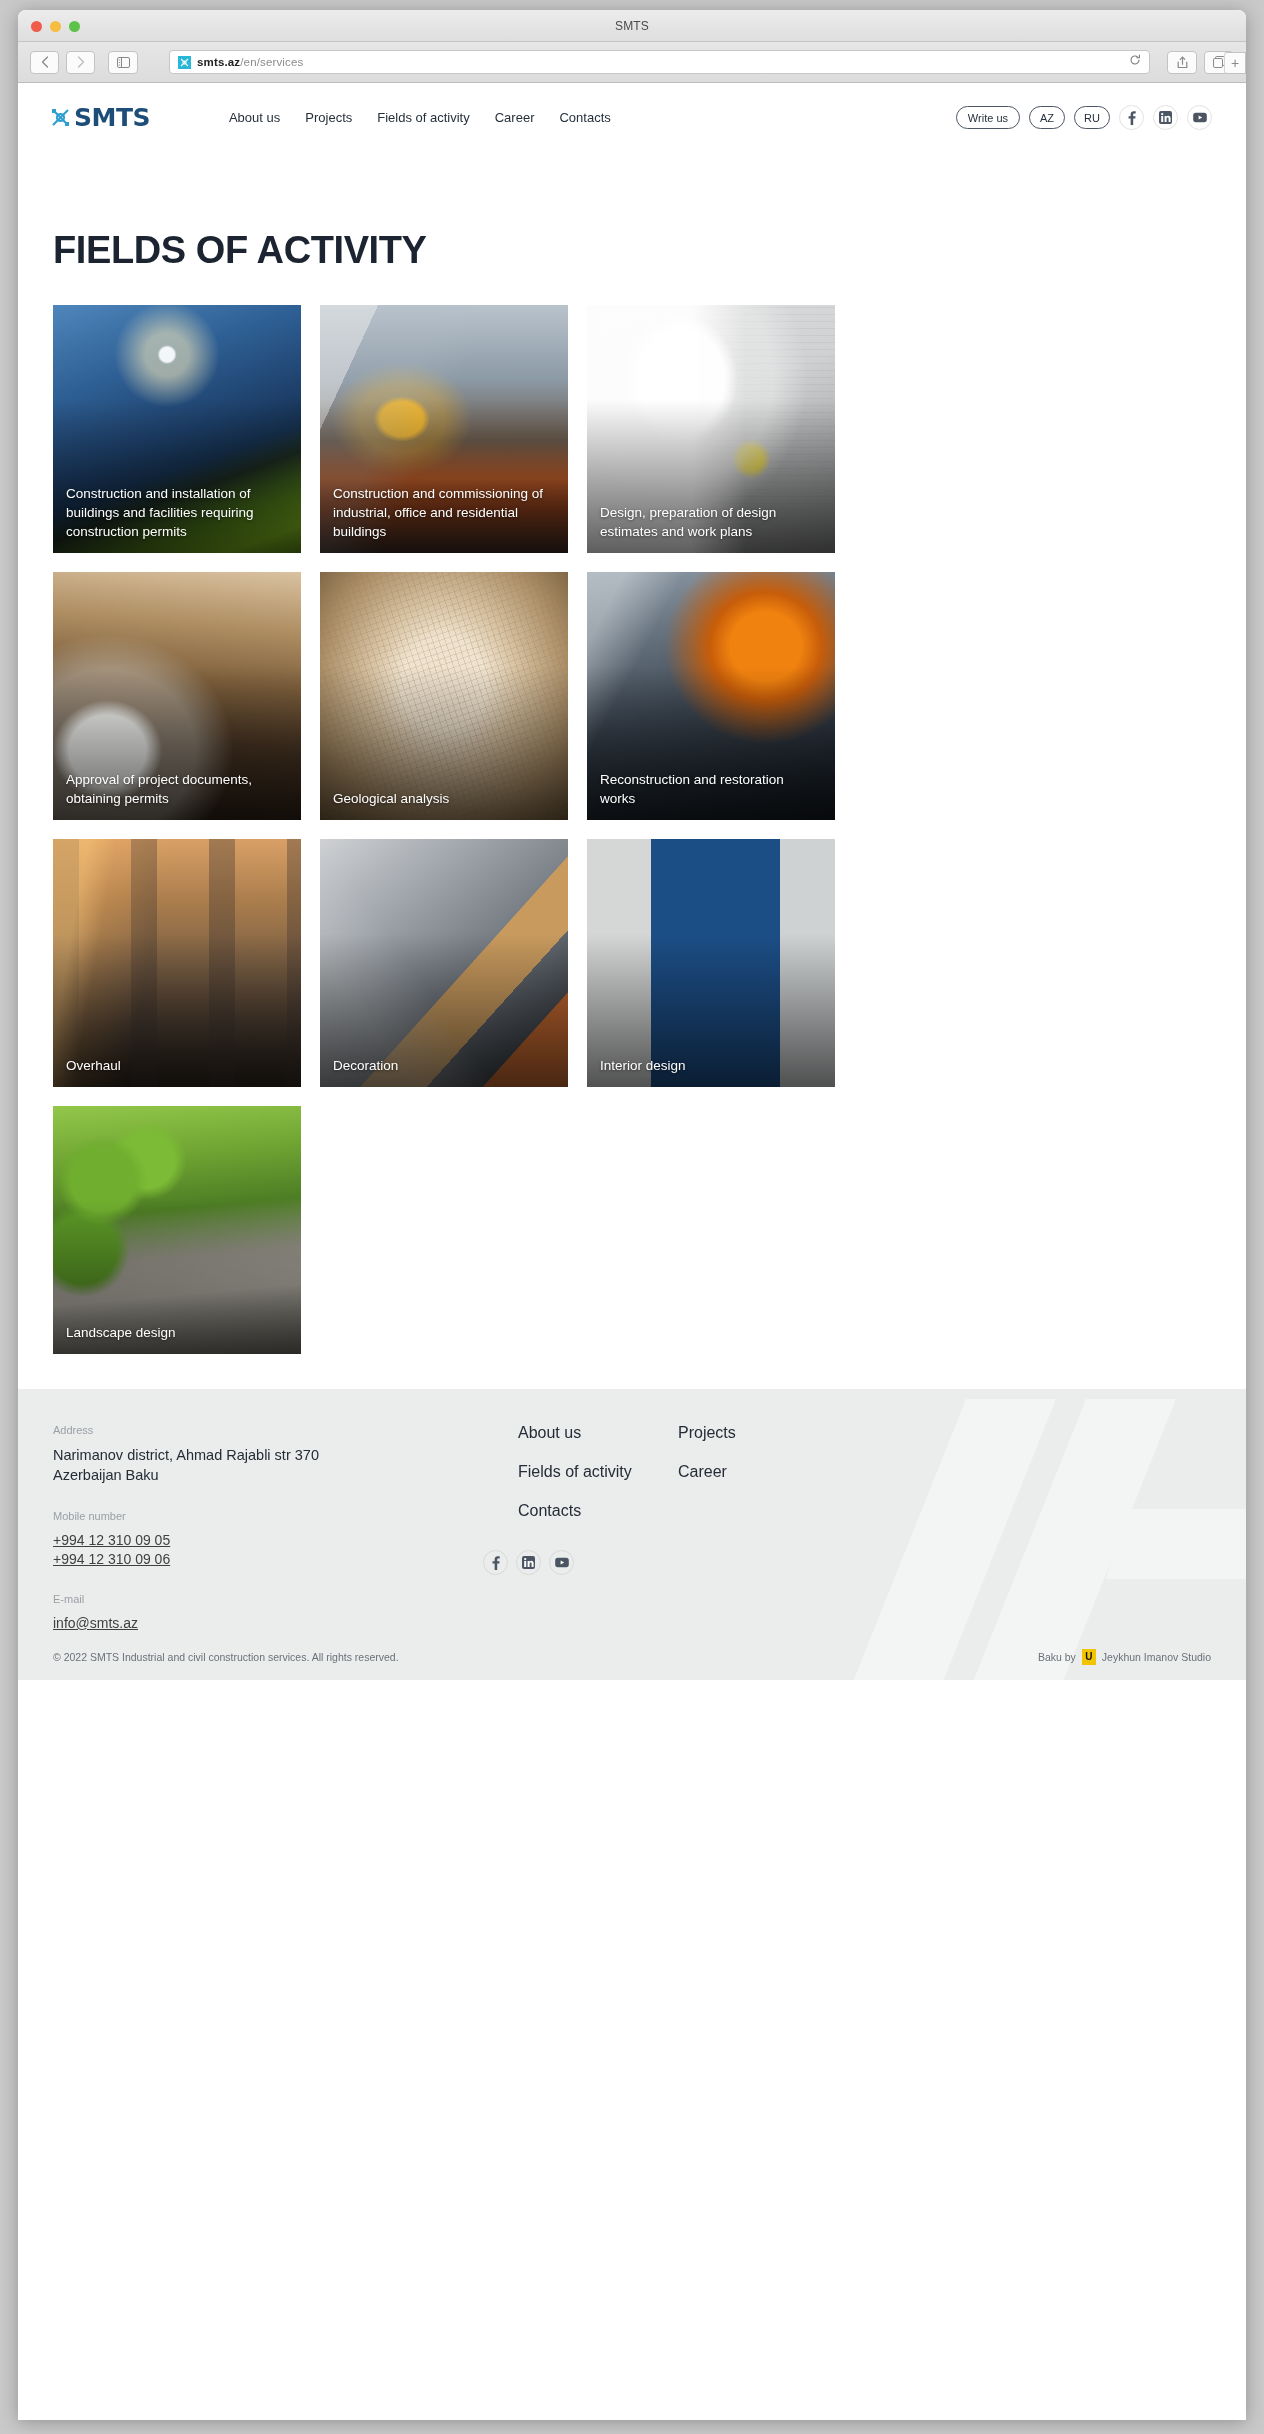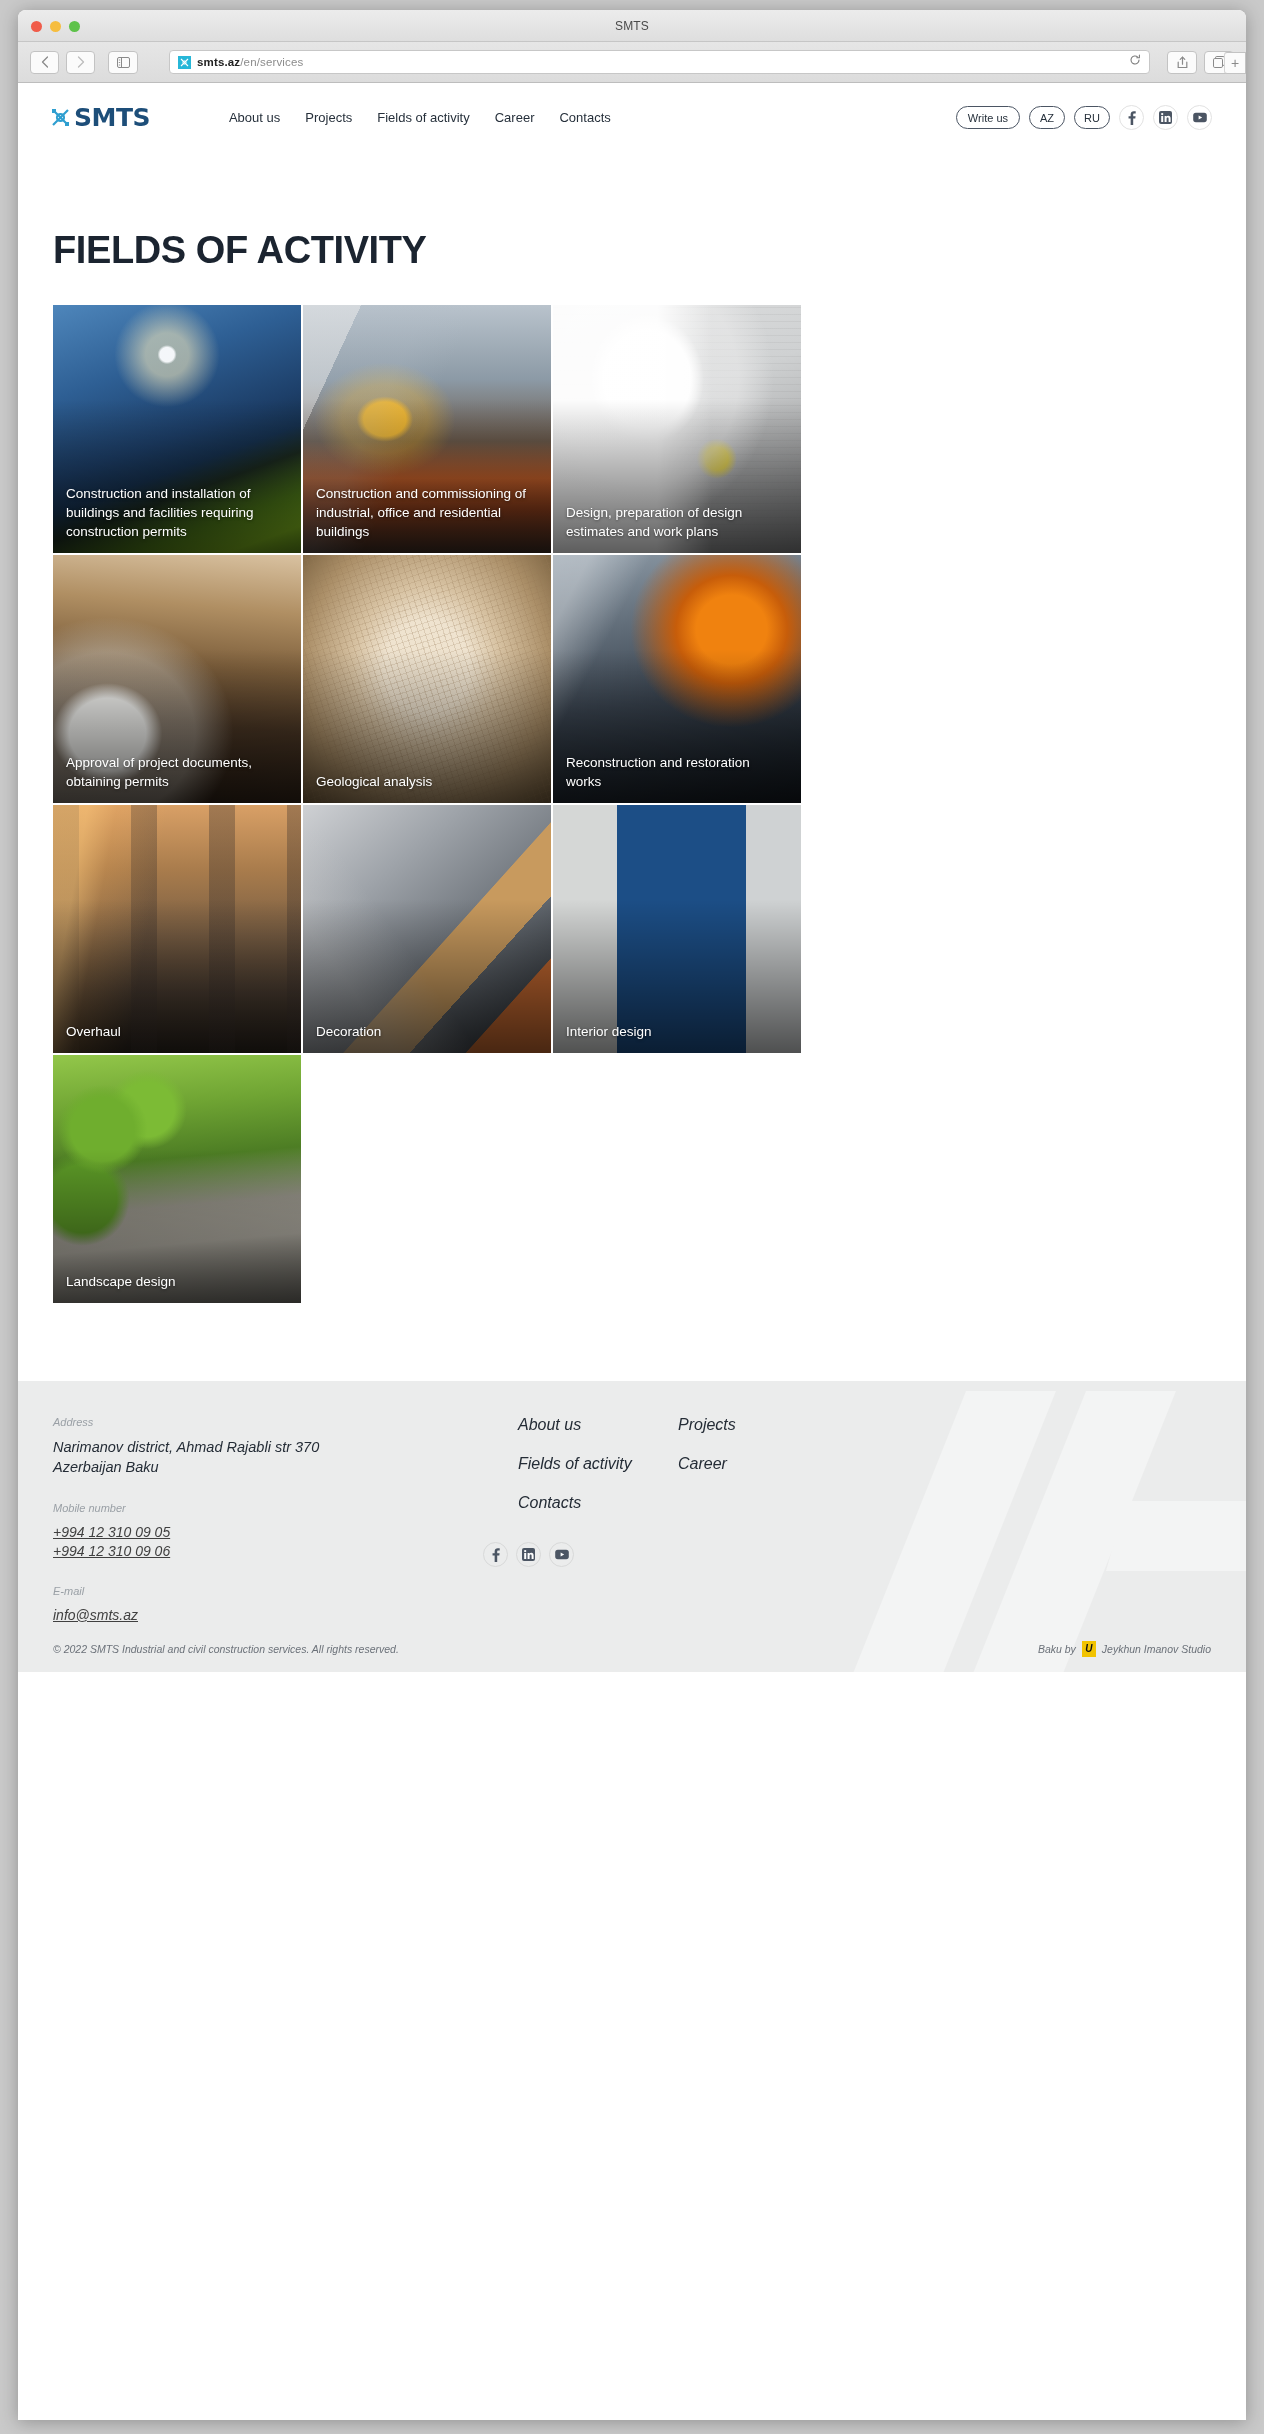--- a/index.html
+++ b/index.html
@@ -185,21 +185,21 @@
     color: #1b2430;
     letter-spacing: -0.4px;
     margin: 77px 0 0 35px;
     font-family: "Liberation Sans", sans-serif;
   }
 
   
   .grid {
     display: grid;
     grid-template-columns: repeat(3, 248px);
-    gap: 2px;
+    gap: 19px;
     margin: 33px 0 0 35px;
     width: 750px;
   }
   .card {
     position: relative;
     height: 248px;
     overflow: hidden;
     background: #555;
   }
   .card .bg { position: absolute; inset: 0; }
@@ -544,21 +544,21 @@
       </div>
 
       <div class="card">
         <div class="bg ph-landscape"></div>
         <div class="shade"></div>
         <div class="label">Landscape design</div>
       </div>
 
     </div>
 
-    <div class="footer" style="margin-top:78px;font-style:italic;">
+    <div class="footer" style="margin-top:35px;">
       <svg class="footer-watermark" viewBox="0 0 460 300">
         <g fill="#ffffff" opacity="0.75">
           <polygon points="140,0 230,0 110,300 20,300"></polygon>
           <polygon points="260,0 350,0 230,300 140,300"></polygon>
           <polygon points="300,110 460,110 460,180 280,180"></polygon>
         </g>
       </svg>
 
       <div class="footer-inner">
         <div class="f-col-contact">

